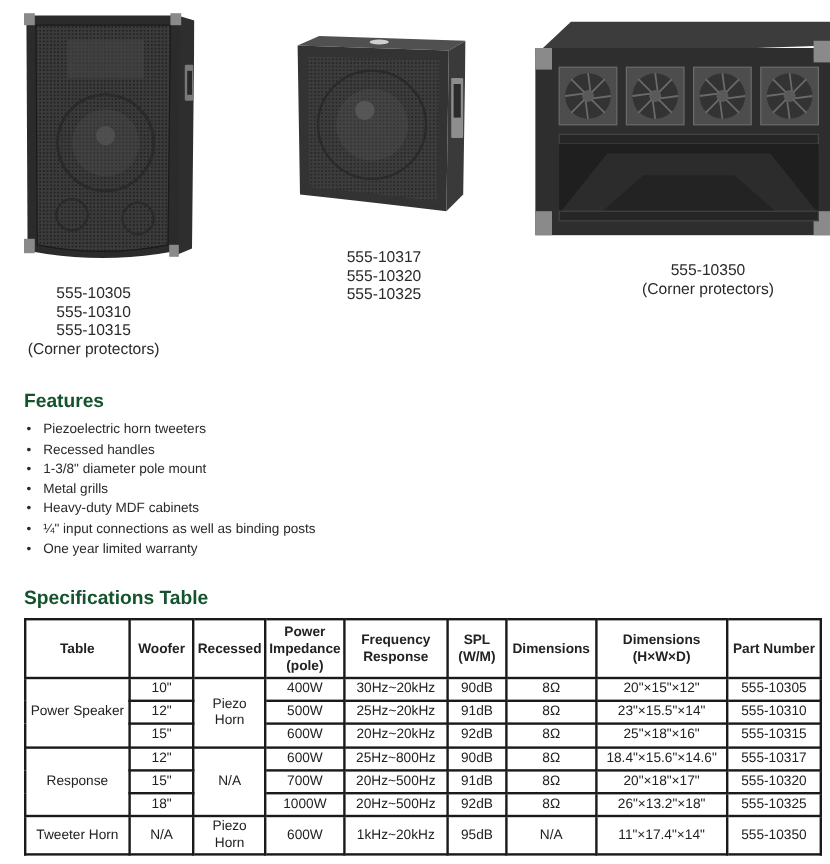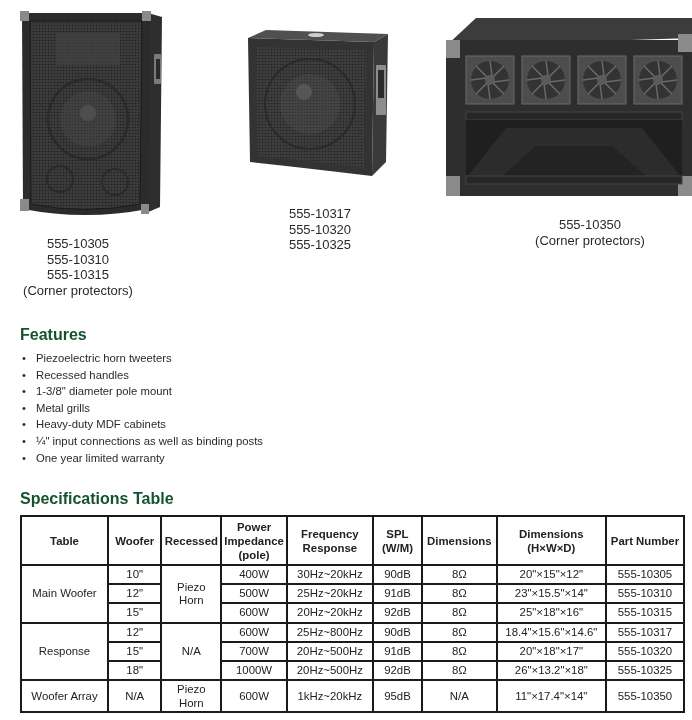--- a/index.html
+++ b/index.html
@@ -199,21 +199,21 @@
       <th>
           <div>Dimensions</div>
           <div>(H×W×D)</div>
         </th>
       <th>Part Number</th>
     </tr>
   </thead>
   <tbody>
 
     <tr>
-      <td rowspan="3">Main Woofer</td>
+      <td rowspan="3">Power Speaker</td>
       <td>10"</td>
       <td rowspan="3">
           <div>Piezo</div>
           <div>Horn</div>
         </td>
       <td>400W</td>
       <td>30Hz~20kHz</td>
       <td>90dB</td>
       <td>8Ω</td>
       <td>20"×15"×12"</td>
@@ -262,21 +262,21 @@
       <td>18"</td>
       <td>1000W</td>
       <td>20Hz~500Hz</td>
       <td>92dB</td>
       <td>8Ω</td>
       <td>26"×13.2"×18"</td>
       <td>555-10325</td>
     </tr>
 
     <tr class="tall">
-      <td>Woofer Array</td>
+      <td>Tweeter Horn</td>
       <td>N/A</td>
       <td class="small">
           <div>Piezo</div>
           <div>Horn</div>
         </td>
       <td>600W</td>
       <td>1kHz~20kHz</td>
       <td>95dB</td>
       <td>N/A</td>
       <td>11"×17.4"×14"</td>

